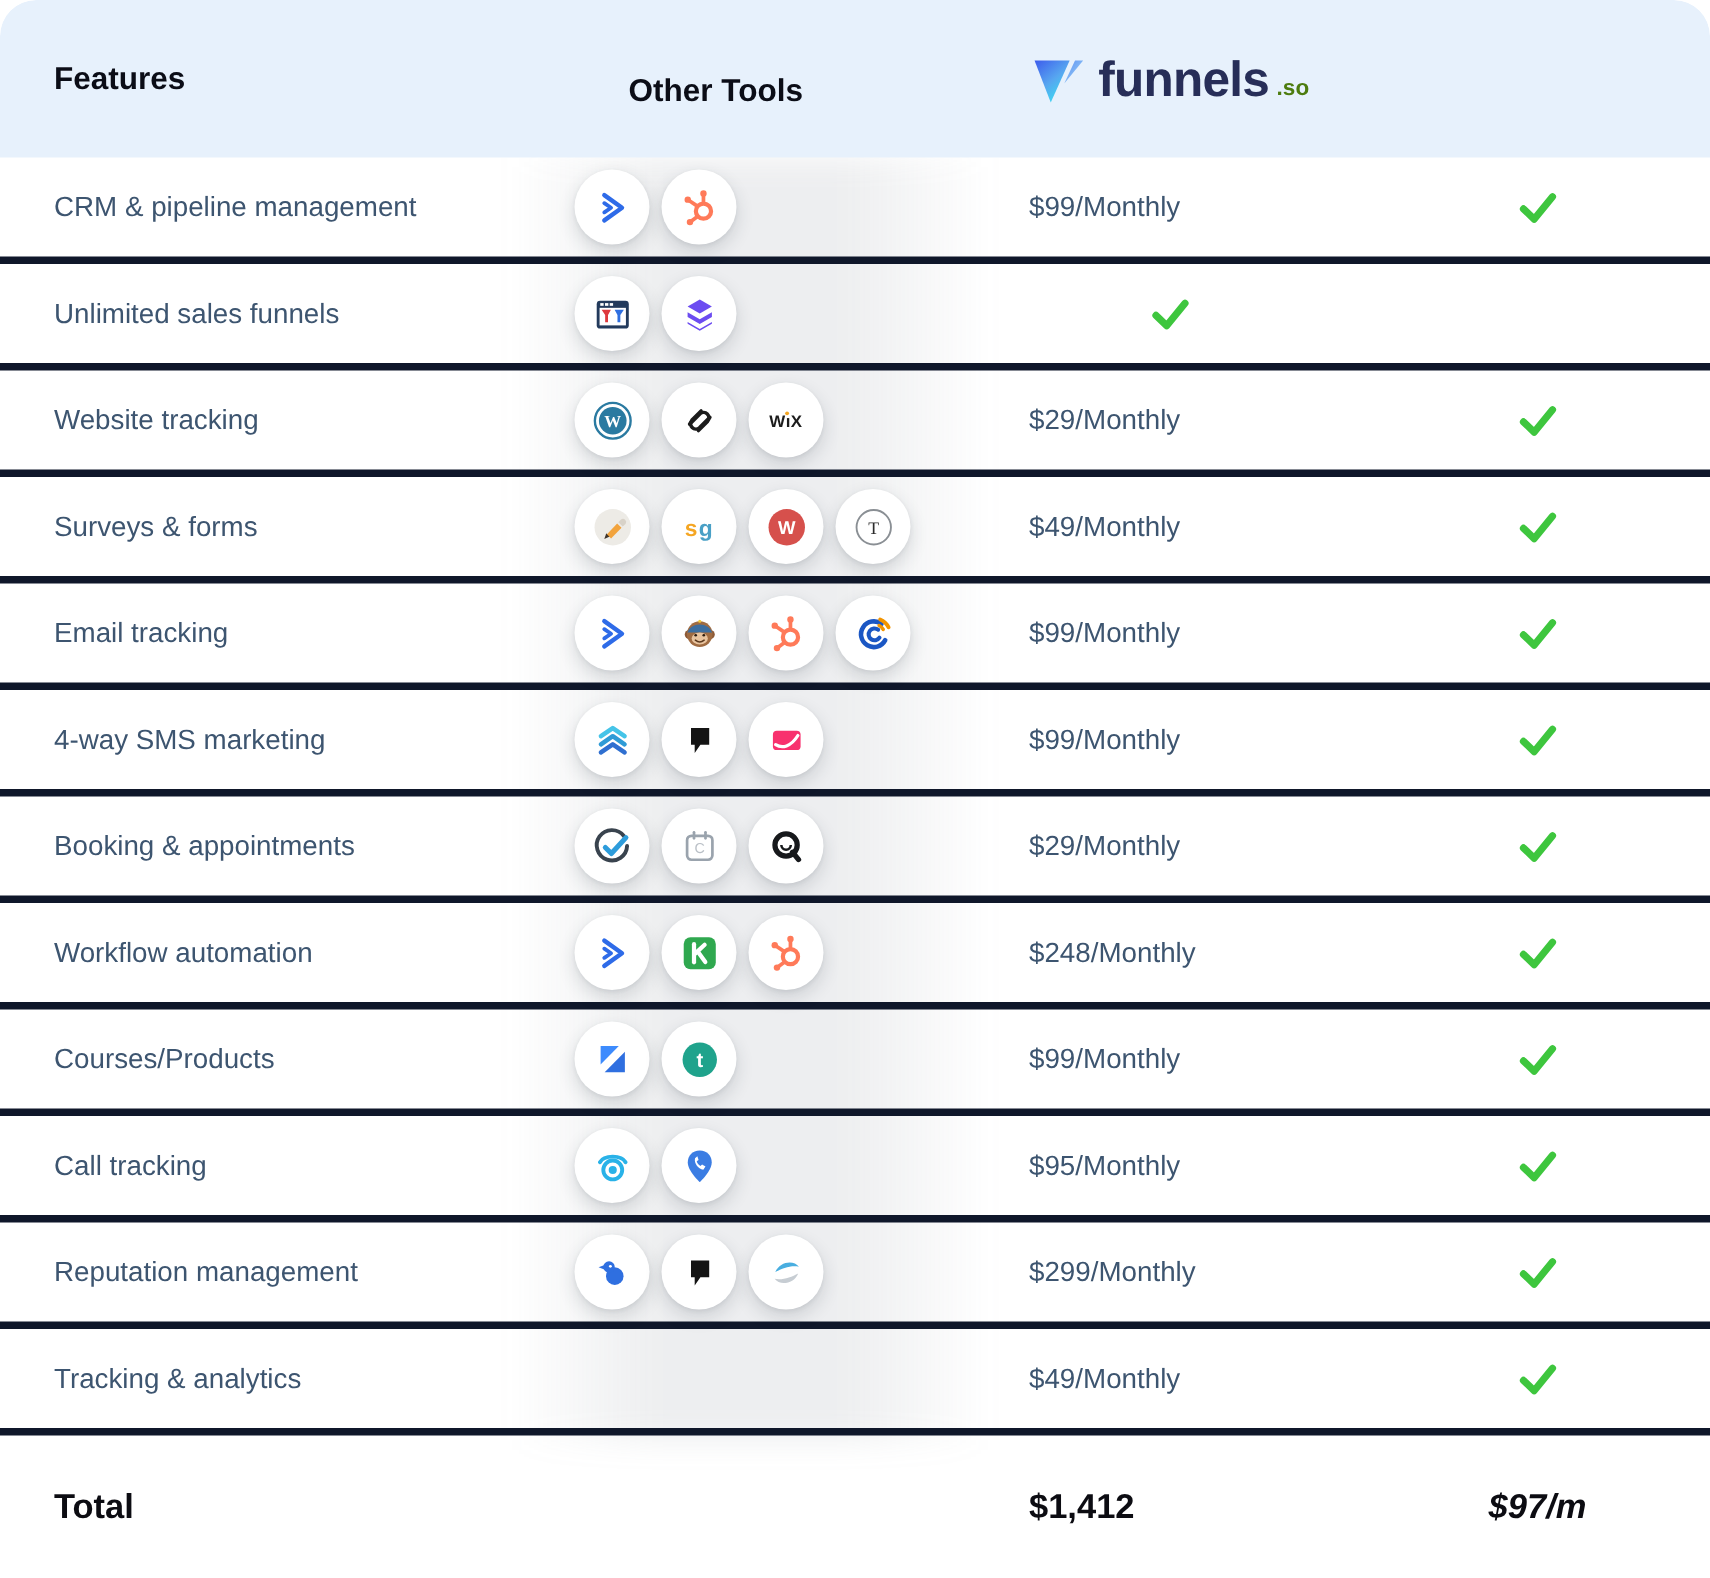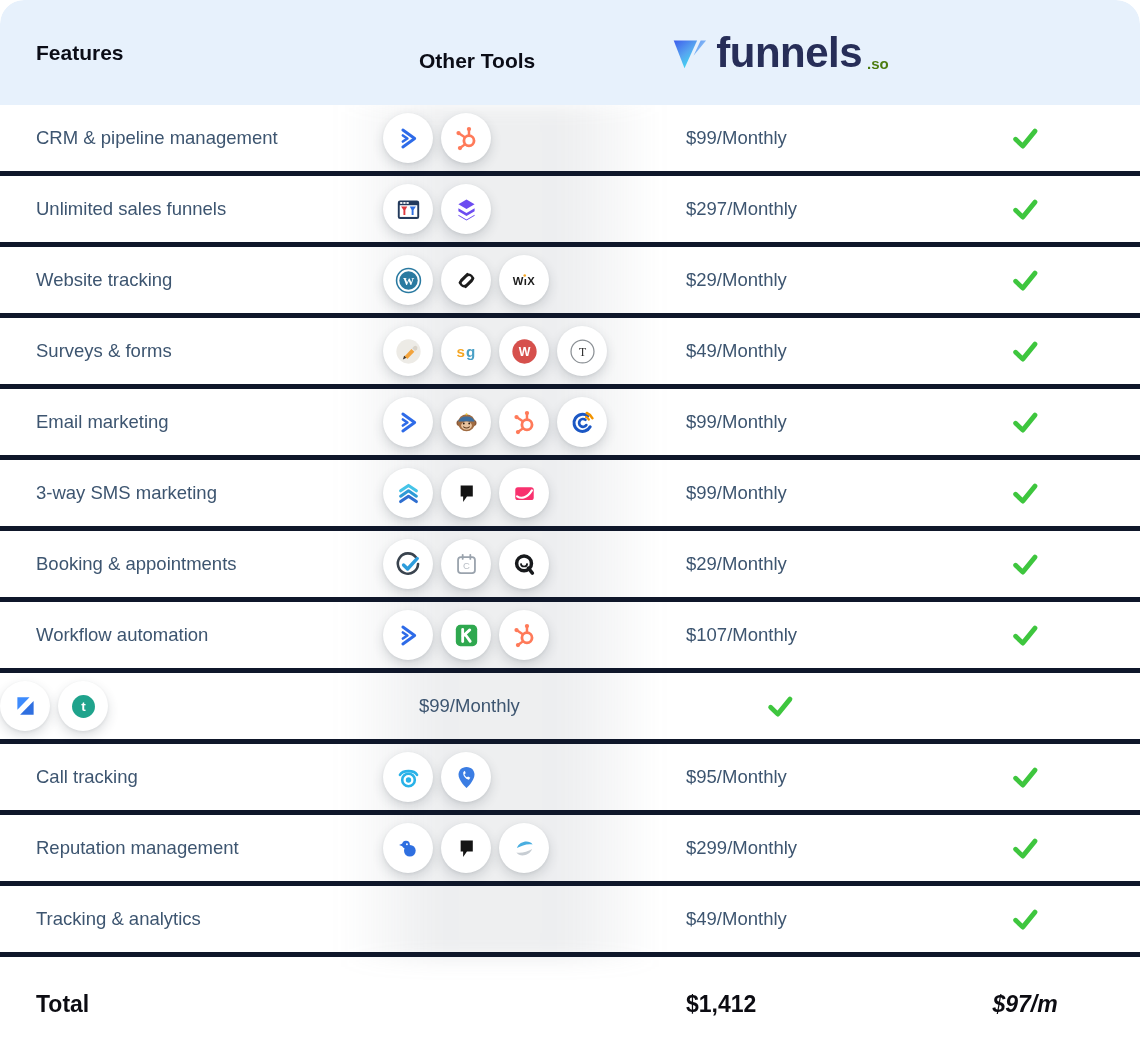--- a/index.html
+++ b/index.html
@@ -50,21 +50,21 @@
   }
   .table-header .hcell-features { padding-left: 36px; }
   .table-header .hcell-price { padding-left: 36px; margin-top: 16px; }
   .brand {
     display: flex;
     align-items: center;
     justify-content: center;
     gap: 9px;
   }
   .brand-name {
-    font-size: 42px;
+    font-size: 33px;
     font-weight: 800;
     color: #272E58;
     letter-spacing: -0.5px;
   }
   .brand-tld {
     font-size: 15px;
     font-weight: 800;
     color: #4d7c0f;
     align-self: flex-end;
     padding-bottom: 5px;
@@ -200,21 +200,20 @@
             </svg>
           </span>
           <span class="badge">
             <svg viewBox="0 0 24 24">
               <path d="M12 3.2 L19.2 7.4 L12 11.6 L4.8 7.4 Z" fill="#6C4CF1"></path>
               <path d="M4.8 10.8 L12 15 L19.2 10.8 L19.2 13.6 L12 17.8 L4.8 13.6 Z" fill="#6C4CF1"></path>
               <path d="M4.8 16.6 L12 20.8 L19.2 16.6 L19.2 17.6 L12 21.8 L4.8 17.6 Z" fill="#6C4CF1"></path>
             </svg>
           </span>
         </div>
-    <div class="cell-price">$297/Monthly</div>
     <div class="cell-check">
           <svg viewBox="0 0 24 24">
             <path d="M4.5 13 L10.2 18.5 L20 6.5" fill="none" stroke="#3EC63E" stroke-width="3.8" stroke-linecap="round" stroke-linejoin="round"></path>
           </svg>
         </div>
   </div>
 
   <div class="row grid-cols">
     <div class="cell-feature">Website tracking</div>
     <div class="cell-icons">
@@ -280,21 +279,21 @@
         </div>
     <div class="cell-price">$49/Monthly</div>
     <div class="cell-check">
           <svg viewBox="0 0 24 24">
             <path d="M4.5 13 L10.2 18.5 L20 6.5" fill="none" stroke="#3EC63E" stroke-width="3.8" stroke-linecap="round" stroke-linejoin="round"></path>
           </svg>
         </div>
   </div>
 
   <div class="row grid-cols">
-    <div class="cell-feature">Email marketing</div>
+    <div class="cell-feature">Email tracking</div>
     <div class="cell-icons">
           <span class="badge">
             <svg viewBox="0 0 24 24">
               <path d="M7 4.5 L17.5 12 L7 19.5" fill="none" stroke="#2E6BE8" stroke-width="2.6" stroke-linecap="round" stroke-linejoin="round"></path>
               <path d="M7 9.3 L11 12 L7 14.7" fill="none" stroke="#2E6BE8" stroke-width="2.3" stroke-linecap="round" stroke-linejoin="round"></path>
             </svg>
           </span>
           <span class="badge">
             <svg viewBox="0 0 24 24">
               <circle cx="5.8" cy="12.5" r="2.7" fill="#8C5A37"></circle>
@@ -330,21 +329,21 @@
         </div>
     <div class="cell-price">$99/Monthly</div>
     <div class="cell-check">
           <svg viewBox="0 0 24 24">
             <path d="M4.5 13 L10.2 18.5 L20 6.5" fill="none" stroke="#3EC63E" stroke-width="3.8" stroke-linecap="round" stroke-linejoin="round"></path>
           </svg>
         </div>
   </div>
 
   <div class="row grid-cols">
-    <div class="cell-feature">3-way SMS marketing</div>
+    <div class="cell-feature">4-way SMS marketing</div>
     <div class="cell-icons">
           <span class="badge">
             <svg viewBox="0 0 24 24">
               <g fill="none" stroke-linecap="round" stroke-linejoin="round" stroke-width="2.7">
                 <path d="M5 9.6 L12 4.8 L19 9.6" stroke="#45C4E8"></path>
                 <path d="M5 14.4 L12 9.6 L19 14.4" stroke="#2F9BD6"></path>
                 <path d="M5 19.2 L12 14.4 L19 19.2" stroke="#2F6FD0"></path>
               </g>
             </svg>
           </span>
@@ -425,29 +424,30 @@
               <circle cx="14.2" cy="14" r="4.5" fill="none" stroke="#FF7A59" stroke-width="2.5"></circle>
               <line x1="14.2" y1="4" x2="14.2" y2="9.4" stroke="#FF7A59" stroke-width="2.2"></line>
               <circle cx="14.2" cy="3.6" r="1.9" fill="#FF7A59"></circle>
               <line x1="5.2" y1="7.4" x2="10.8" y2="11.2" stroke="#FF7A59" stroke-width="2.2"></line>
               <circle cx="4.9" cy="7.2" r="1.9" fill="#FF7A59"></circle>
               <line x1="6.5" y1="20.3" x2="10.9" y2="17" stroke="#FF7A59" stroke-width="2.2"></line>
               <circle cx="6.2" cy="20.5" r="1.9" fill="#FF7A59"></circle>
             </svg>
           </span>
         </div>
-    <div class="cell-price">$107/Monthly</div>
-    <div class="cell-check">
-          <svg viewBox="0 0 24 24">
-            <path d="M4.5 13 L10.2 18.5 L20 6.5" fill="none" stroke="#3EC63E" stroke-width="3.8" stroke-linecap="round" stroke-linejoin="round"></path>
-          </svg>
-        </div>
-  </div>
-
-  <div class="row grid-cols">
+    <div class="cell-price">$248/Monthly</div>
+    <div class="cell-check">
+          <svg viewBox="0 0 24 24">
+            <path d="M4.5 13 L10.2 18.5 L20 6.5" fill="none" stroke="#3EC63E" stroke-width="3.8" stroke-linecap="round" stroke-linejoin="round"></path>
+          </svg>
+        </div>
+  </div>
+
+  <div class="row grid-cols">
+    <div class="cell-feature">Courses/Products</div>
     <div class="cell-icons">
           <span class="badge">
             <svg viewBox="0 0 24 24">
               <path d="M4.8 3.8 H15.6 L4.8 14.8 Z" fill="#3D8BFD"></path>
               <path d="M19.2 7.2 V19.4 H7.2 Z" fill="#2F6FE0"></path>
             </svg>
           </span>
           <span class="badge">
             <svg viewBox="0 0 24 24">
               <circle cx="12" cy="12" r="10.2" fill="#1FA38C"></circle>

